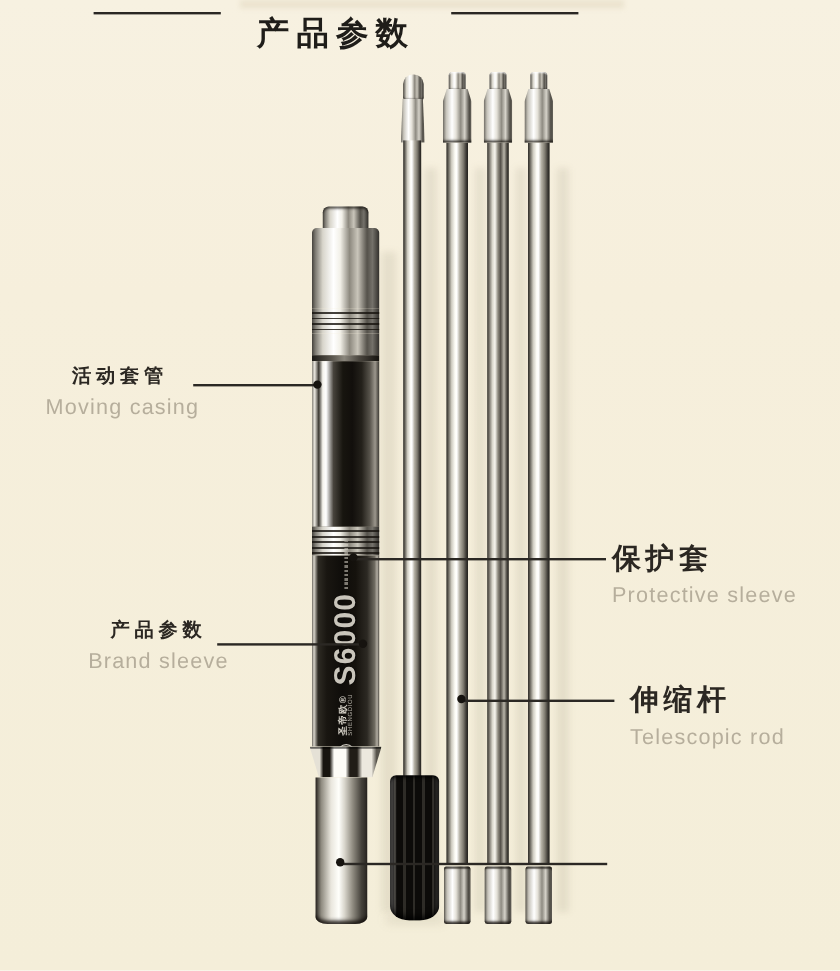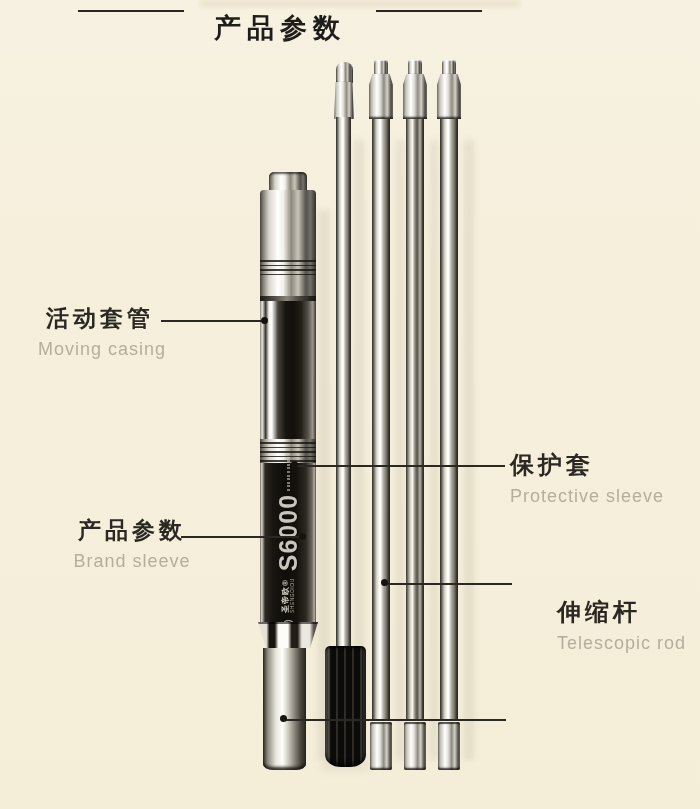--- a/index.html
+++ b/index.html
@@ -69,21 +69,21 @@
   .grip{left:325px;top:646px;width:41px;height:121px;z-index:7;border-radius:5px 5px 16px 16px/5px 5px 12px 12px;
         background:
           linear-gradient(90deg,rgba(255,255,255,.22) 0 2px,transparent 6px 86%,rgba(255,255,255,.10) 94% 100%),
           repeating-linear-gradient(90deg,#0c0b09 0 3px,#2e2c27 3px 5px,#0c0b09 5px 8px),#0e0d0b;
         box-shadow:inset 0 4px 3px -2px rgba(0,0,0,.9),inset 0 -6px 5px -3px rgba(0,0,0,.9);}
 
   
   .leader{height:1.5px;background:#2b2824;z-index:50;}
   .dot{width:7px;height:7px;border-radius:50%;background:#16130f;z-index:50;}
   .lbl{z-index:60;}
-  .lbl .zh{font-size:23px;font-weight:600;letter-spacing:4px;color:#2b2722;white-space:nowrap;}
+  .lbl .zh{font-size:16px;font-weight:600;letter-spacing:4px;color:#2b2722;white-space:nowrap;}
   .lbl .en{font-size:18px;letter-spacing:1px;color:#b6ae9c;margin-top:5px;white-space:nowrap;}
   .lbl.center{text-align:center;}
   .lbl-r .zh{font-size:24px;}
 </style>
 </head>
 <body>
 
 <div class="stage">
 
   <div class="abs top-smudge"></div>
@@ -171,19 +171,19 @@
   <div class="abs lbl center" style="left:70px;top:515px;width:124px;">
     <div class="zh">产品参数</div>
     <div class="en">Brand sleeve</div>
   </div>
 
   <div class="abs lbl lbl-r" style="left:510px;top:449px;">
     <div class="zh">保护套</div>
     <div class="en">Protective sleeve</div>
   </div>
 
-  <div class="abs lbl lbl-r" style="left:525px;top:596px;margin-left:32px;">
+  <div class="abs lbl lbl-r" style="left:525px;top:567px;">
     <div class="zh">伸缩杆</div>
     <div class="en">Telescopic rod</div>
   </div>
 
 
 </div>
 
 </body></html>

